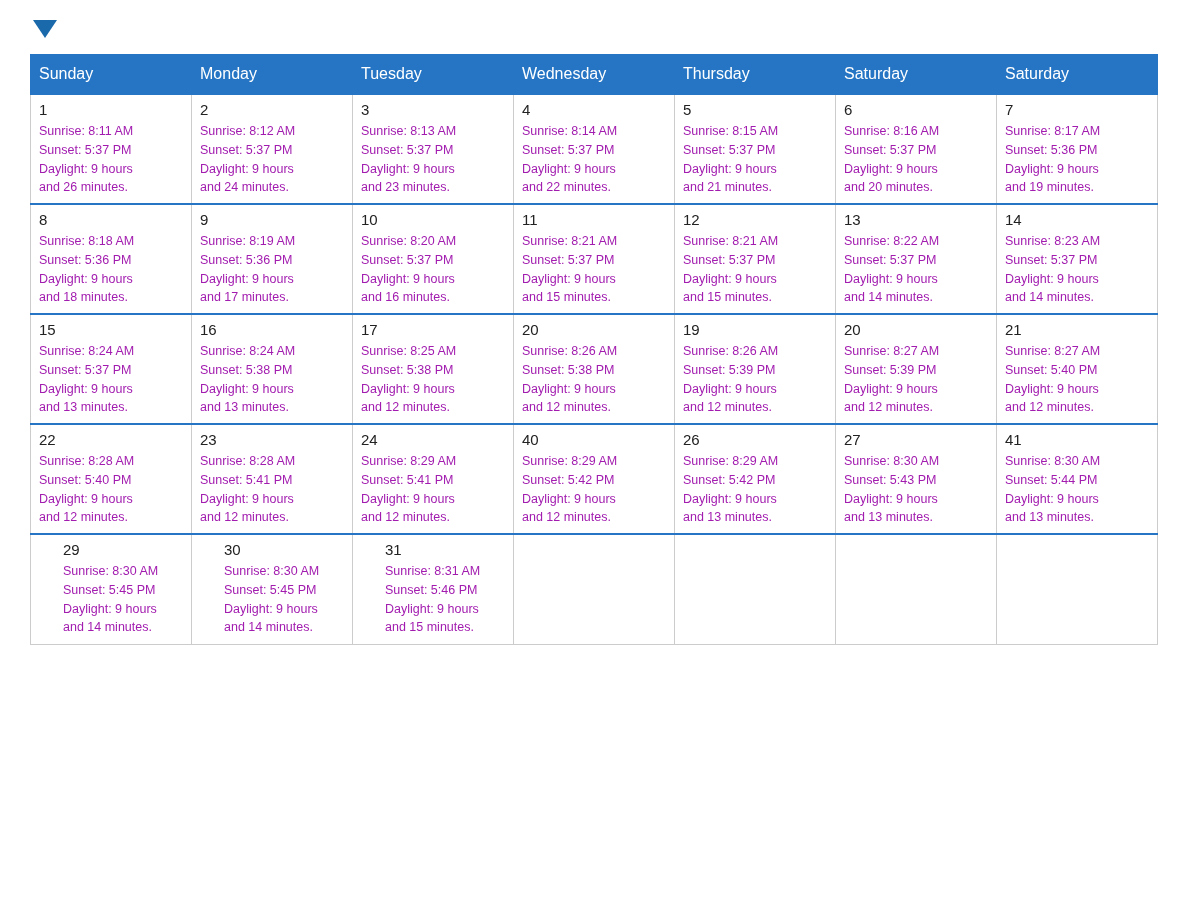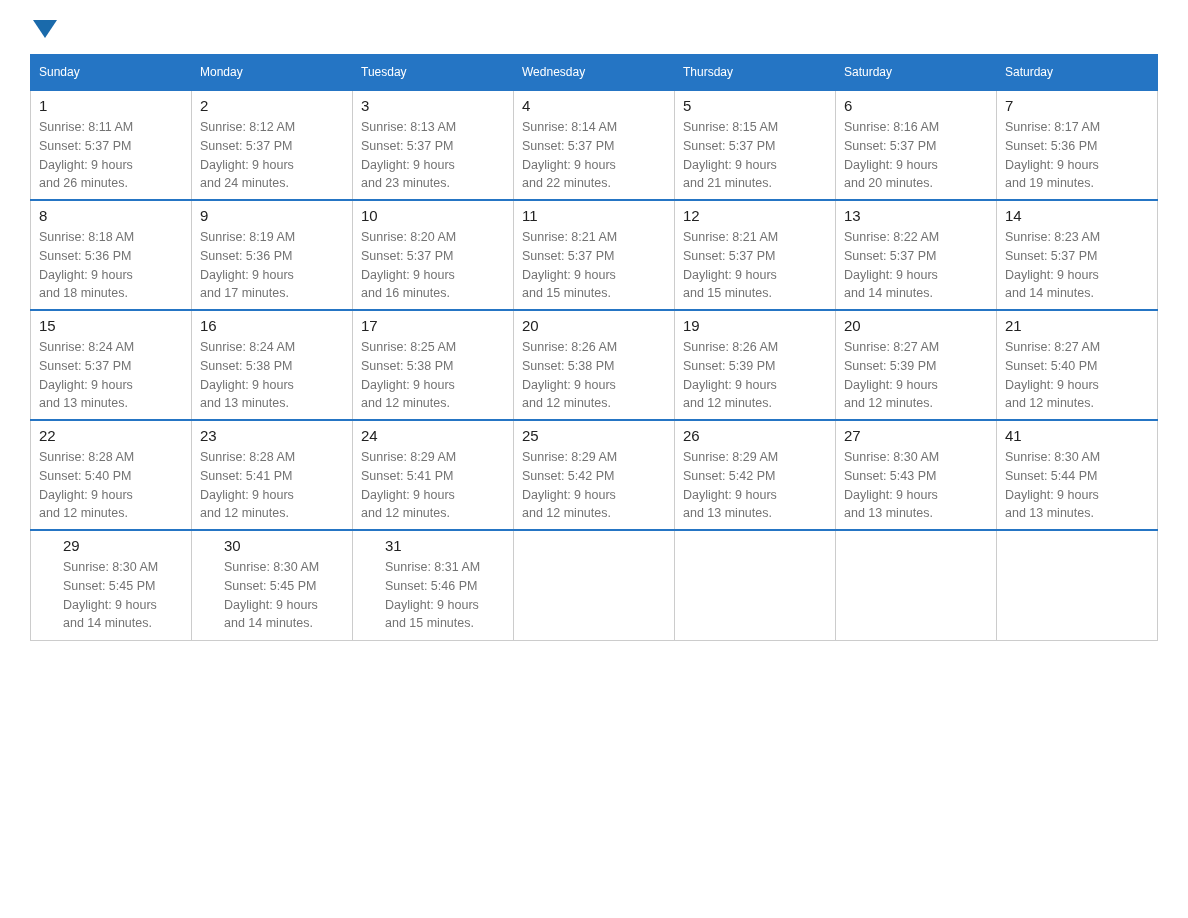--- a/index.html
+++ b/index.html
@@ -61,42 +61,42 @@
     table {
       width: 100%;
       border-collapse: collapse;
       font-size: 13.5px;
     }
     thead tr th {
       background-color: #2575c4;
       color: #fff;
       padding: 10px 8px;
       text-align: left;
-      font-size: 12px;
+      font-size: 16px;
       font-weight: normal;
       border: 1px solid #2575c4;
     }
     tbody tr td {
       border: 1px solid #ccc;
       border-top: 2px solid #2575c4;
       vertical-align: top;
       padding: 6px 8px;
       width: 14.28%;
       height: 110px;
     }
     .day-num {
       font-size: 15px;
       font-weight: normal;
       color: #222;
       display: block;
       margin-bottom: 4px;
     }
     .day-info {
       font-size: 12.5px;
-      color: #737373;
+      color: #a21caf;
       line-height: 1.5;
     }
     tbody tr:last-child td {
       border-bottom: 1px solid #ccc;
       padding-left: 32px;
     }
   </style>
 </head>
 <body>
 
@@ -321,21 +321,21 @@
         </td>
         <td>
           <span class="day-num">24</span>
         <div class="day-info">
           Sunrise: 8:29 AM<br>
           Sunset: 5:41 PM<br>
           Daylight: 9 hours<br>and 12 minutes.
         </div>
         </td>
         <td>
-          <span class="day-num">25</span>
+          <span class="day-num">40</span>
         <div class="day-info">
           Sunrise: 8:29 AM<br>
           Sunset: 5:42 PM<br>
           Daylight: 9 hours<br>and 12 minutes.
         </div>
         </td>
         <td>
           <span class="day-num">26</span>
         <div class="day-info">
           Sunrise: 8:29 AM<br>

